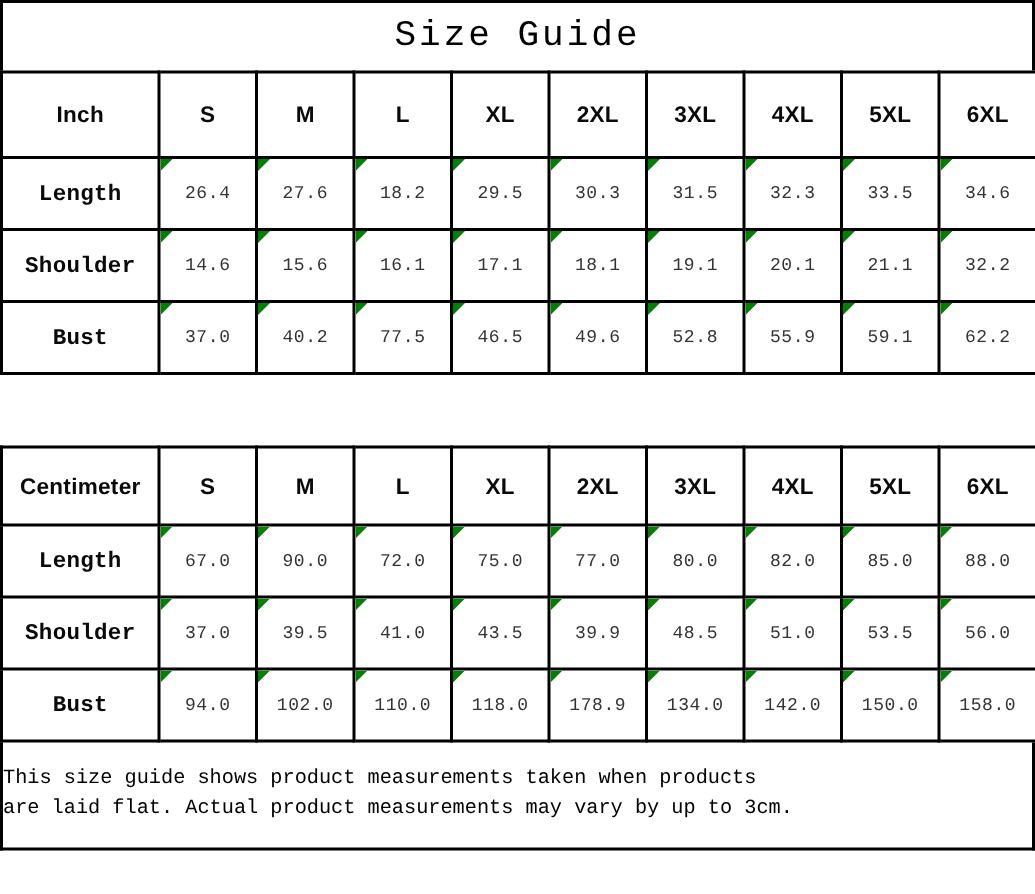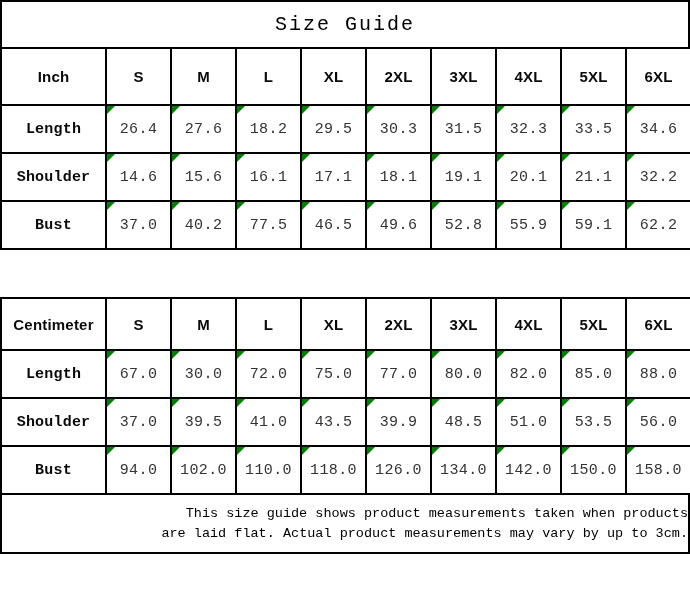--- a/index.html
+++ b/index.html
@@ -13,47 +13,47 @@
   .sheet{
     width:690px;height:596px;box-sizing:border-box;overflow:hidden;
     background:var(--bg-c);
     font-family:"Liberation Sans", sans-serif;
   }
   .title{
     box-sizing:border-box;height:47px;
     border:2px solid var(--border-c);border-bottom:none;
     display:flex;align-items:center;justify-content:center;
     font-family:"Liberation Mono","DejaVu Sans Mono", monospace;
-    font-size:20px;letter-spacing:2px;color:#000;
+    font-size:24px;letter-spacing:2px;color:#000;
   }
   table.size-table{
     border-collapse:collapse;table-layout:fixed;width:690px;
   }
   table.size-table td{
     box-sizing:border-box;border:2px solid var(--border-c);
     text-align:center;vertical-align:middle;padding:0;overflow:hidden;
   }
   tr.header-row td{height:57px;margin-top:28px;}
   table.size-table[data-name="centimeter-table"] tr.header-row td{height:52px;}
   tr.data-row td{height:48px;font-family:Liberation Mono, monospace;}
   td.label-cell{
     font-weight:bold;font-size:15px;color:var(--label-c);letter-spacing:0.2px;
   }
-  td.value-cell{position:relative;font-size:15px;color:var(--num-c);letter-spacing:0.4px;}
+  td.value-cell{position:relative;font-size:12px;color:var(--num-c);letter-spacing:0.4px;}
   .tri{
     position:absolute;top:0;left:0;width:8px;height:8px;
     background:var(--tri-c);
     -webkit-clip-path:polygon(0 0,100% 0,0 100%);
     clip-path:polygon(0 0,100% 0,0 100%);
   }
   .gap{height:47px;}
   .note{
-    box-sizing:border-box;height:59px;
+    box-sizing:border-box;height:72px;
     border:2px solid var(--border-c);border-top:none;
-    display:flex;flex-direction:column;align-items:flex-end;justify-content:center;
+    display:flex;flex-direction:column;align-items:flex-start;justify-content:center;
     font-family:"Liberation Mono","DejaVu Sans Mono", monospace;
     font-size:13.5px;line-height:20px;color:#000;white-space:nowrap;
   }
 </style>
 </head>
 <body>
 
 <div class="sheet" data-name="size-guide-sheet">
   <div class="title" data-name="page-title">Size Guide</div>
 
@@ -146,21 +146,21 @@
           <td class="label-cell" data-name="size-header-cell">XL</td>
           <td class="label-cell" data-name="size-header-cell">2XL</td>
           <td class="label-cell" data-name="size-header-cell">3XL</td>
           <td class="label-cell" data-name="size-header-cell">4XL</td>
           <td class="label-cell" data-name="size-header-cell">5XL</td>
           <td class="label-cell" data-name="size-header-cell">6XL</td>
         </tr>
         <tr class="data-row" data-name="measurement-row">
           <td class="label-cell" data-name="row-label-cell">Length</td>
           <td class="value-cell" data-name="value-cell"><span class="tri" data-name="flag-triangle-icon"></span><span class="val" data-name="value-text">67.0</span></td>
-          <td class="value-cell" data-name="value-cell"><span class="tri" data-name="flag-triangle-icon"></span><span class="val" data-name="value-text">30.0</span></td>
+          <td class="value-cell" data-name="value-cell"><span class="tri" data-name="flag-triangle-icon"></span><span class="val" data-name="value-text">90.0</span></td>
           <td class="value-cell" data-name="value-cell"><span class="tri" data-name="flag-triangle-icon"></span><span class="val" data-name="value-text">72.0</span></td>
           <td class="value-cell" data-name="value-cell"><span class="tri" data-name="flag-triangle-icon"></span><span class="val" data-name="value-text">75.0</span></td>
           <td class="value-cell" data-name="value-cell"><span class="tri" data-name="flag-triangle-icon"></span><span class="val" data-name="value-text">77.0</span></td>
           <td class="value-cell" data-name="value-cell"><span class="tri" data-name="flag-triangle-icon"></span><span class="val" data-name="value-text">80.0</span></td>
           <td class="value-cell" data-name="value-cell"><span class="tri" data-name="flag-triangle-icon"></span><span class="val" data-name="value-text">82.0</span></td>
           <td class="value-cell" data-name="value-cell"><span class="tri" data-name="flag-triangle-icon"></span><span class="val" data-name="value-text">85.0</span></td>
           <td class="value-cell" data-name="value-cell"><span class="tri" data-name="flag-triangle-icon"></span><span class="val" data-name="value-text">88.0</span></td>
         </tr>
         <tr class="data-row" data-name="measurement-row">
           <td class="label-cell" data-name="row-label-cell">Shoulder</td>
@@ -173,21 +173,21 @@
           <td class="value-cell" data-name="value-cell"><span class="tri" data-name="flag-triangle-icon"></span><span class="val" data-name="value-text">51.0</span></td>
           <td class="value-cell" data-name="value-cell"><span class="tri" data-name="flag-triangle-icon"></span><span class="val" data-name="value-text">53.5</span></td>
           <td class="value-cell" data-name="value-cell"><span class="tri" data-name="flag-triangle-icon"></span><span class="val" data-name="value-text">56.0</span></td>
         </tr>
         <tr class="data-row" data-name="measurement-row">
           <td class="label-cell" data-name="row-label-cell">Bust</td>
           <td class="value-cell" data-name="value-cell"><span class="tri" data-name="flag-triangle-icon"></span><span class="val" data-name="value-text">94.0</span></td>
           <td class="value-cell" data-name="value-cell"><span class="tri" data-name="flag-triangle-icon"></span><span class="val" data-name="value-text">102.0</span></td>
           <td class="value-cell" data-name="value-cell"><span class="tri" data-name="flag-triangle-icon"></span><span class="val" data-name="value-text">110.0</span></td>
           <td class="value-cell" data-name="value-cell"><span class="tri" data-name="flag-triangle-icon"></span><span class="val" data-name="value-text">118.0</span></td>
-          <td class="value-cell" data-name="value-cell"><span class="tri" data-name="flag-triangle-icon"></span><span class="val" data-name="value-text">126.0</span></td>
+          <td class="value-cell" data-name="value-cell"><span class="tri" data-name="flag-triangle-icon"></span><span class="val" data-name="value-text">178.9</span></td>
           <td class="value-cell" data-name="value-cell"><span class="tri" data-name="flag-triangle-icon"></span><span class="val" data-name="value-text">134.0</span></td>
           <td class="value-cell" data-name="value-cell"><span class="tri" data-name="flag-triangle-icon"></span><span class="val" data-name="value-text">142.0</span></td>
           <td class="value-cell" data-name="value-cell"><span class="tri" data-name="flag-triangle-icon"></span><span class="val" data-name="value-text">150.0</span></td>
           <td class="value-cell" data-name="value-cell"><span class="tri" data-name="flag-triangle-icon"></span><span class="val" data-name="value-text">158.0</span></td>
         </tr>
       </tbody>
   </table>
 
   <div class="note" data-name="measurement-note">
     <div data-name="note-line-1">This size guide shows product measurements taken when products</div>

